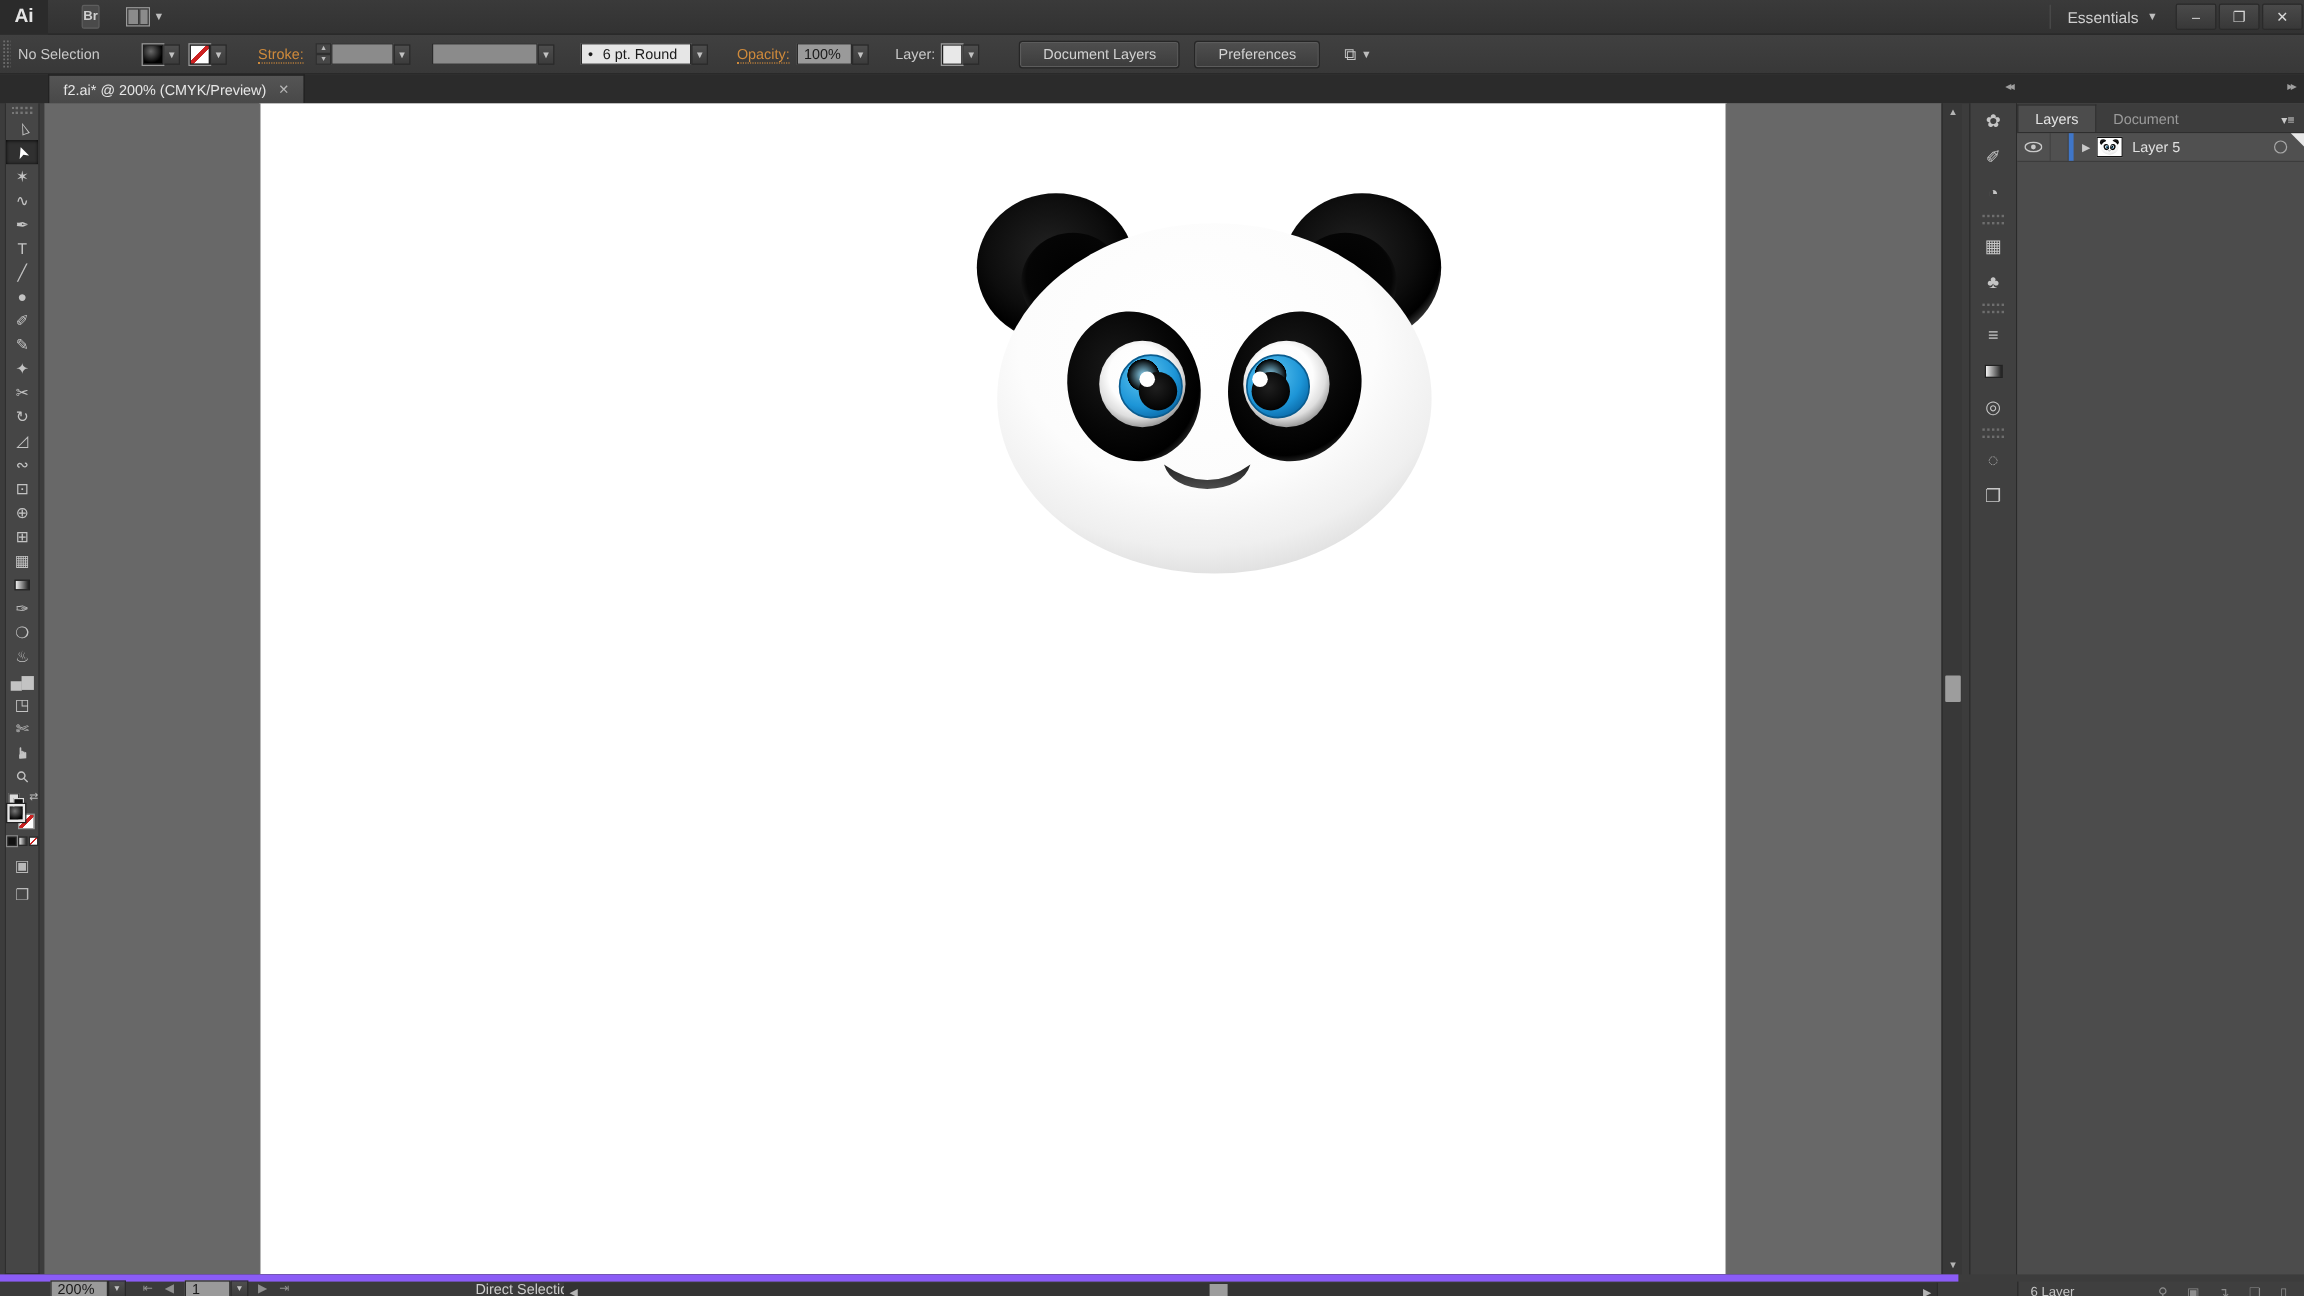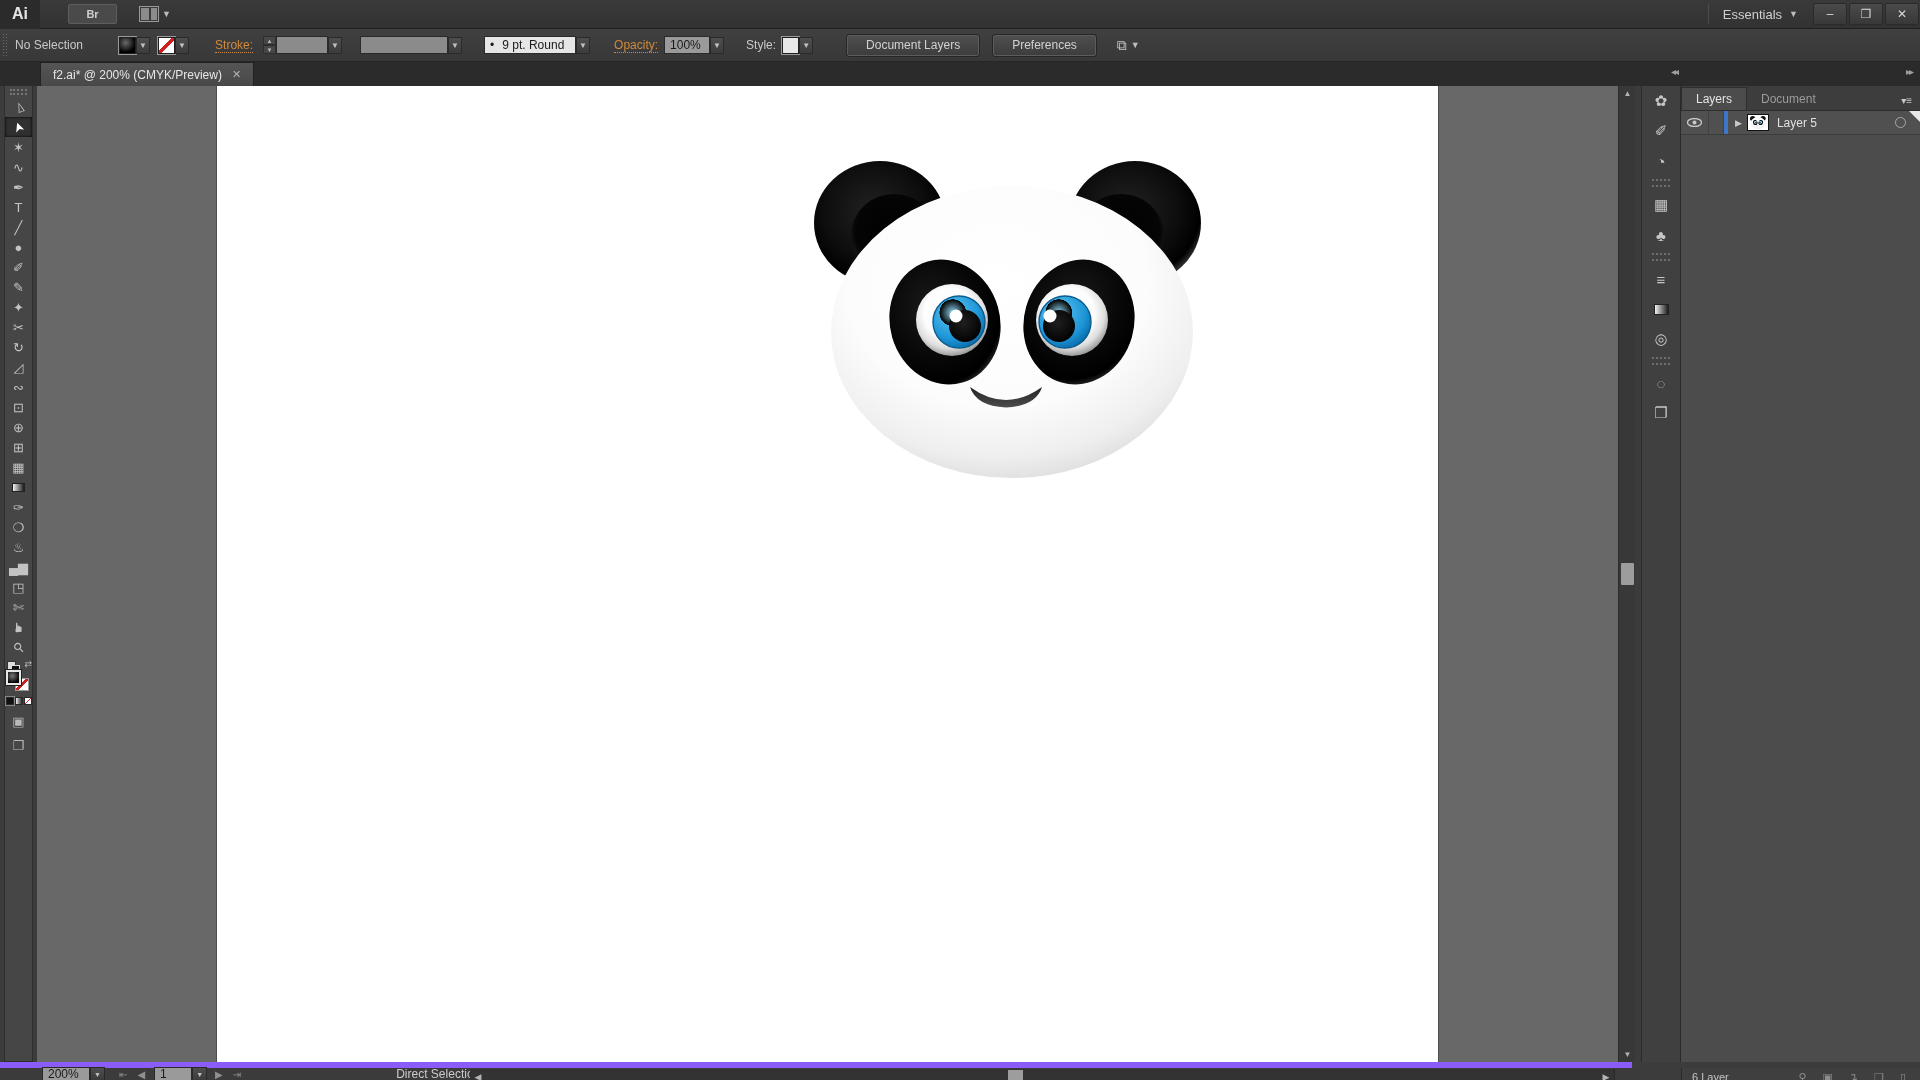--- a/index.html
+++ b/index.html
@@ -6,21 +6,21 @@
   html,body { width:1920px; height:1080px; overflow:hidden; background:#3c3c3c;
     font-family:"Liberation Sans", sans-serif; font-size:12px; color:#cfcfcf; }
 
   
   #menubar { position:absolute; left:0; top:0; width:1920px; height:29px;
     background:linear-gradient(#3a3a3a,#323232); border-bottom:1px solid #202020;
     display:flex; align-items:center; }
   #app-logo { width:40px; height:29px; background:#2b2b2b; color:#e5e5e5;
     font-weight:bold; font-size:16px; display:flex; align-items:center; justify-content:center; }
   .menu-item { padding:0 13px; height:29px; line-height:29px; color:#d6d6d6; font-size:13px; cursor:default; }
-  #br-button { margin-left:28px; width:49px; height:20px; background:#4a4a4a;
+  #br-button { margin-left:28px; width:15px; height:20px; background:#4a4a4a;
     border:1px solid #5e5e5e; border-radius:2px; color:#cfcfcf; font-size:11px; font-weight:bold;
     display:flex; align-items:center; justify-content:center; }
   #arrange-docs { margin-left:22px; display:flex; align-items:center; gap:3px; color:#bdbdbd; }
   .arrange-glyph { width:20px; height:16px; border:1px solid #9a9a9a; background:#6b6b6b;
     display:grid; grid-template-columns:55% 45%; }
   .arrange-glyph span { border:1px solid #3a3a3a; background:#8b8b8b; }
   .caret { font-size:9px; color:#bdbdbd; }
   #workspace-switch { margin-left:auto; display:flex; align-items:center; gap:7px;
     border-left:1px solid #4c4c4c; padding:0 14px; height:20px; color:#cfcfcf; font-size:13px; }
   #window-controls { display:flex; }
@@ -192,27 +192,27 @@
   <span class="stepper">
       <span>▲</span>
       <span>▼</span>
     </span>
   <span class="field dim" style="width:52px"></span>
   <span class="dd-btn">▼</span>
   <span class="field dim" style="width:88px; margin-left:10px"></span>
   <span class="dd-btn">▼</span>
   <span class="field lite" style="width:92px; margin-left:14px; gap:8px">
     <span>•</span>
-    <span>9 pt. Round</span>
+    <span>6 pt. Round</span>
   </span>
   <span class="dd-btn">▼</span>
   <span class="cb-link" style="margin-left:16px">Opacity:</span>
   <span class="field" style="width:46px">100%</span>
   <span class="dd-btn">▼</span>
-  <span class="cb-label" style="margin-left:14px">Style:</span>
+  <span class="cb-label" style="margin-left:14px">Layer:</span>
   <span id="style-swatch"></span>
   <span class="dd-btn">▼</span>
   <span class="btn" style="margin-left:26px">Document Layers</span>
   <span class="btn">Preferences</span>
   <span id="select-similar">
     <span>⧉</span>
     <span class="caret">▼</span>
   </span>
 </div>
 

